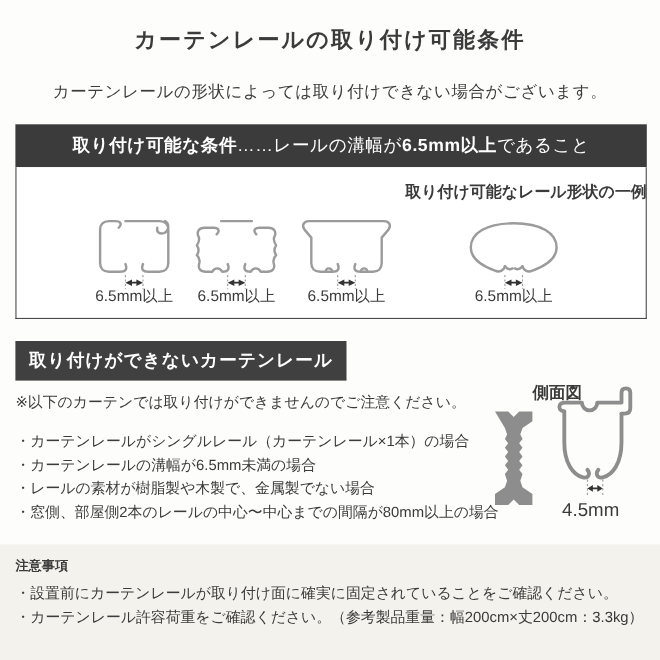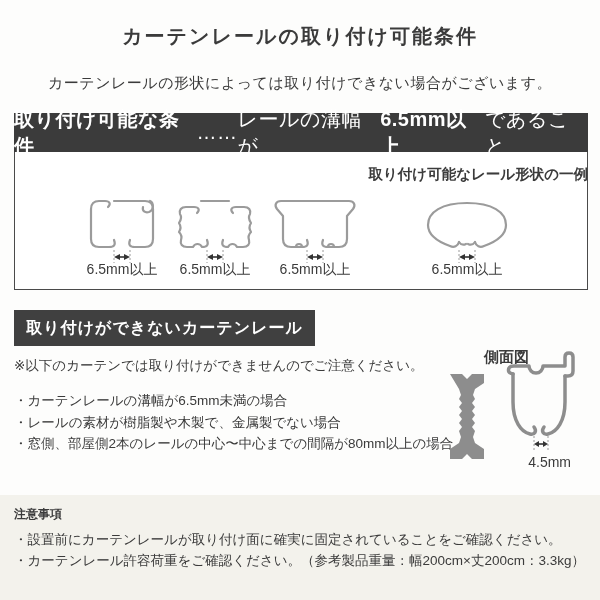--- a/index.html
+++ b/index.html
@@ -14,21 +14,21 @@
   .abs { position:absolute; }
 
   .title { top:23px; left:0; width:600px; text-align:center;
            font-size:20px; font-weight:bold; letter-spacing:2px; }
   .subtitle { top:74px; left:0; width:600px; text-align:center;
               font-size:15px; letter-spacing:0.5px; }
 
   .cond-header { left:14px; top:113px; width:574px; height:39px;
                  background:#3b3b3b; color:#ffffff;
                  display:flex; align-items:center; justify-content:center;
-                 font-size:20px; letter-spacing:0.5px; }
+                 font-size:16px; letter-spacing:0.5px; }
   .cond-header .b { font-weight:bold; }
   .cond-body { left:14px; top:152px; width:574px; height:138px;
                background:#ffffff; border:1px solid #4a4a4a; border-top:none; }
   .examples-title { top:165px; left:14px; width:574px; text-align:right;
                     font-size:14.5px; font-weight:bold; }
 
   .rail-col { top:197px; width:120px; text-align:center; }
   .rail-col svg { display:block; }
   .rail-dim-label { font-size:14px; margin-top:-2px; color:#3b3b3b; }
 
@@ -42,22 +42,22 @@
                background:#404040; color:#ffffff; font-weight:bold;
                font-size:16px; letter-spacing:1px;
                display:flex; align-items:center; justify-content:center; }
   .ng-note { left:14px; top:357px; font-size:13.5px; }
   .ng-list { left:14px; top:390px; font-size:13.5px; line-height:21.7px;
              list-style:none; }
 
   .side-title { left:484px; top:348px; font-size:15px; font-weight:600; }
   .ibeam-svg  { left:448px; top:371px; }
   .railside-svg { left:503px; top:350px; }
-  .side-dim-label { left:511px; top:454px; width:60px; text-align:right;
-                    font-size:14px; }
+  .side-dim-label { left:511px; top:454px; width:60px; text-align:left;
+                    font-size:17px; }
 
   .notes-bg { left:0; top:495px; width:600px; height:105px; background:#f3f2ec; }
   .notes-title { left:14px; top:506px; font-size:12px; font-weight:bold; }
   .notes-list { left:14px; top:530px; font-size:13.5px; line-height:20.8px;
                 list-style:none; }
   .notes-list li.indent { padding-left:5px; }
 </style>
 </head>
 <body>
 
@@ -127,20 +127,21 @@
     <polygon class="dim-head" points="52,60 58,57 58,63"></polygon>
     <polygon class="dim-head" points="68,60 62,57 62,63"></polygon>
   </svg>
   <div class="rail-dim-label">6.5mm以上</div>
 </div>
 
 <div class="abs ng-banner">取り付けができないカーテンレール</div>
 <p class="abs ng-note">※以下のカーテンでは取り付けができませんのでご注意ください。</p>
 
 <ul class="abs ng-list">
+  <li>・カーテンレールがシングルレール（カーテンレール×1本）の場合</li>
   <li>・カーテンレールの溝幅が6.5mm未満の場合</li>
   <li>・レールの素材が樹脂製や木製で、金属製でない場合</li>
   <li>・窓側、部屋側2本のレールの中心〜中心までの間隔が80mm以上の場合</li>
 </ul>
 
 <div class="abs side-title">側面図</div>
 
 <svg class="abs ibeam-svg" width="38" height="92" viewBox="0 0 38 92">
   <path fill="#8d8d8d" d="M2,3 H14 L19,8 L24,3 H36 V12 L27,18 L25,24 L27,28 24,32 27,36 24,40 27,44 24,48 27,52 24,56 27,60 25,66 27,72 36,78 V88 H24 L19,83 L14,88 H2 V78 L11,72 L13,66 L11,60 14,56 11,52 14,48 11,44 14,40 11,36 14,32 11,28 13,24 11,18 Z"></path>
 </svg>

